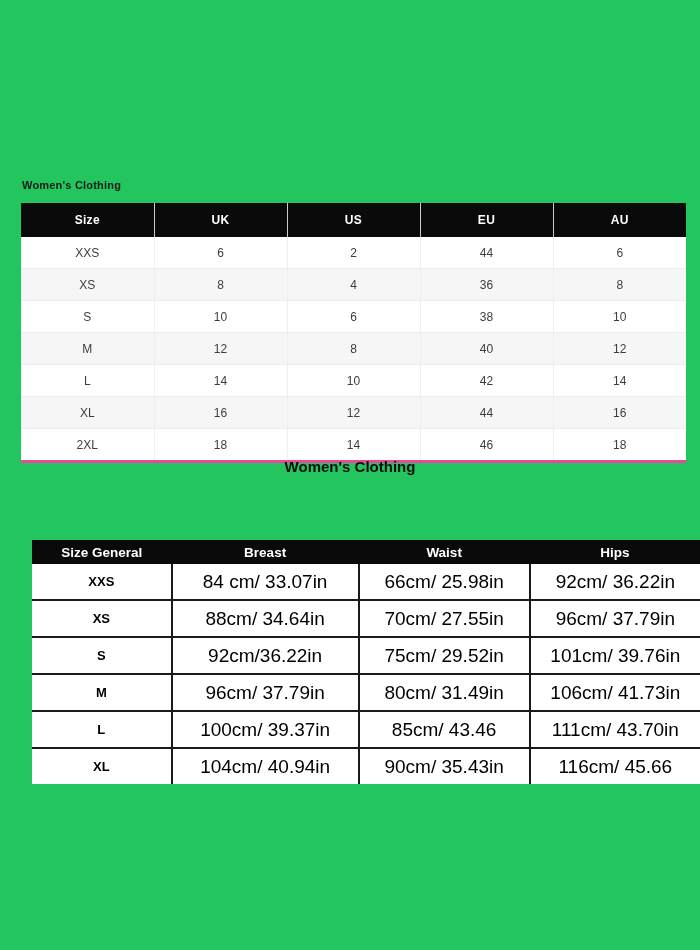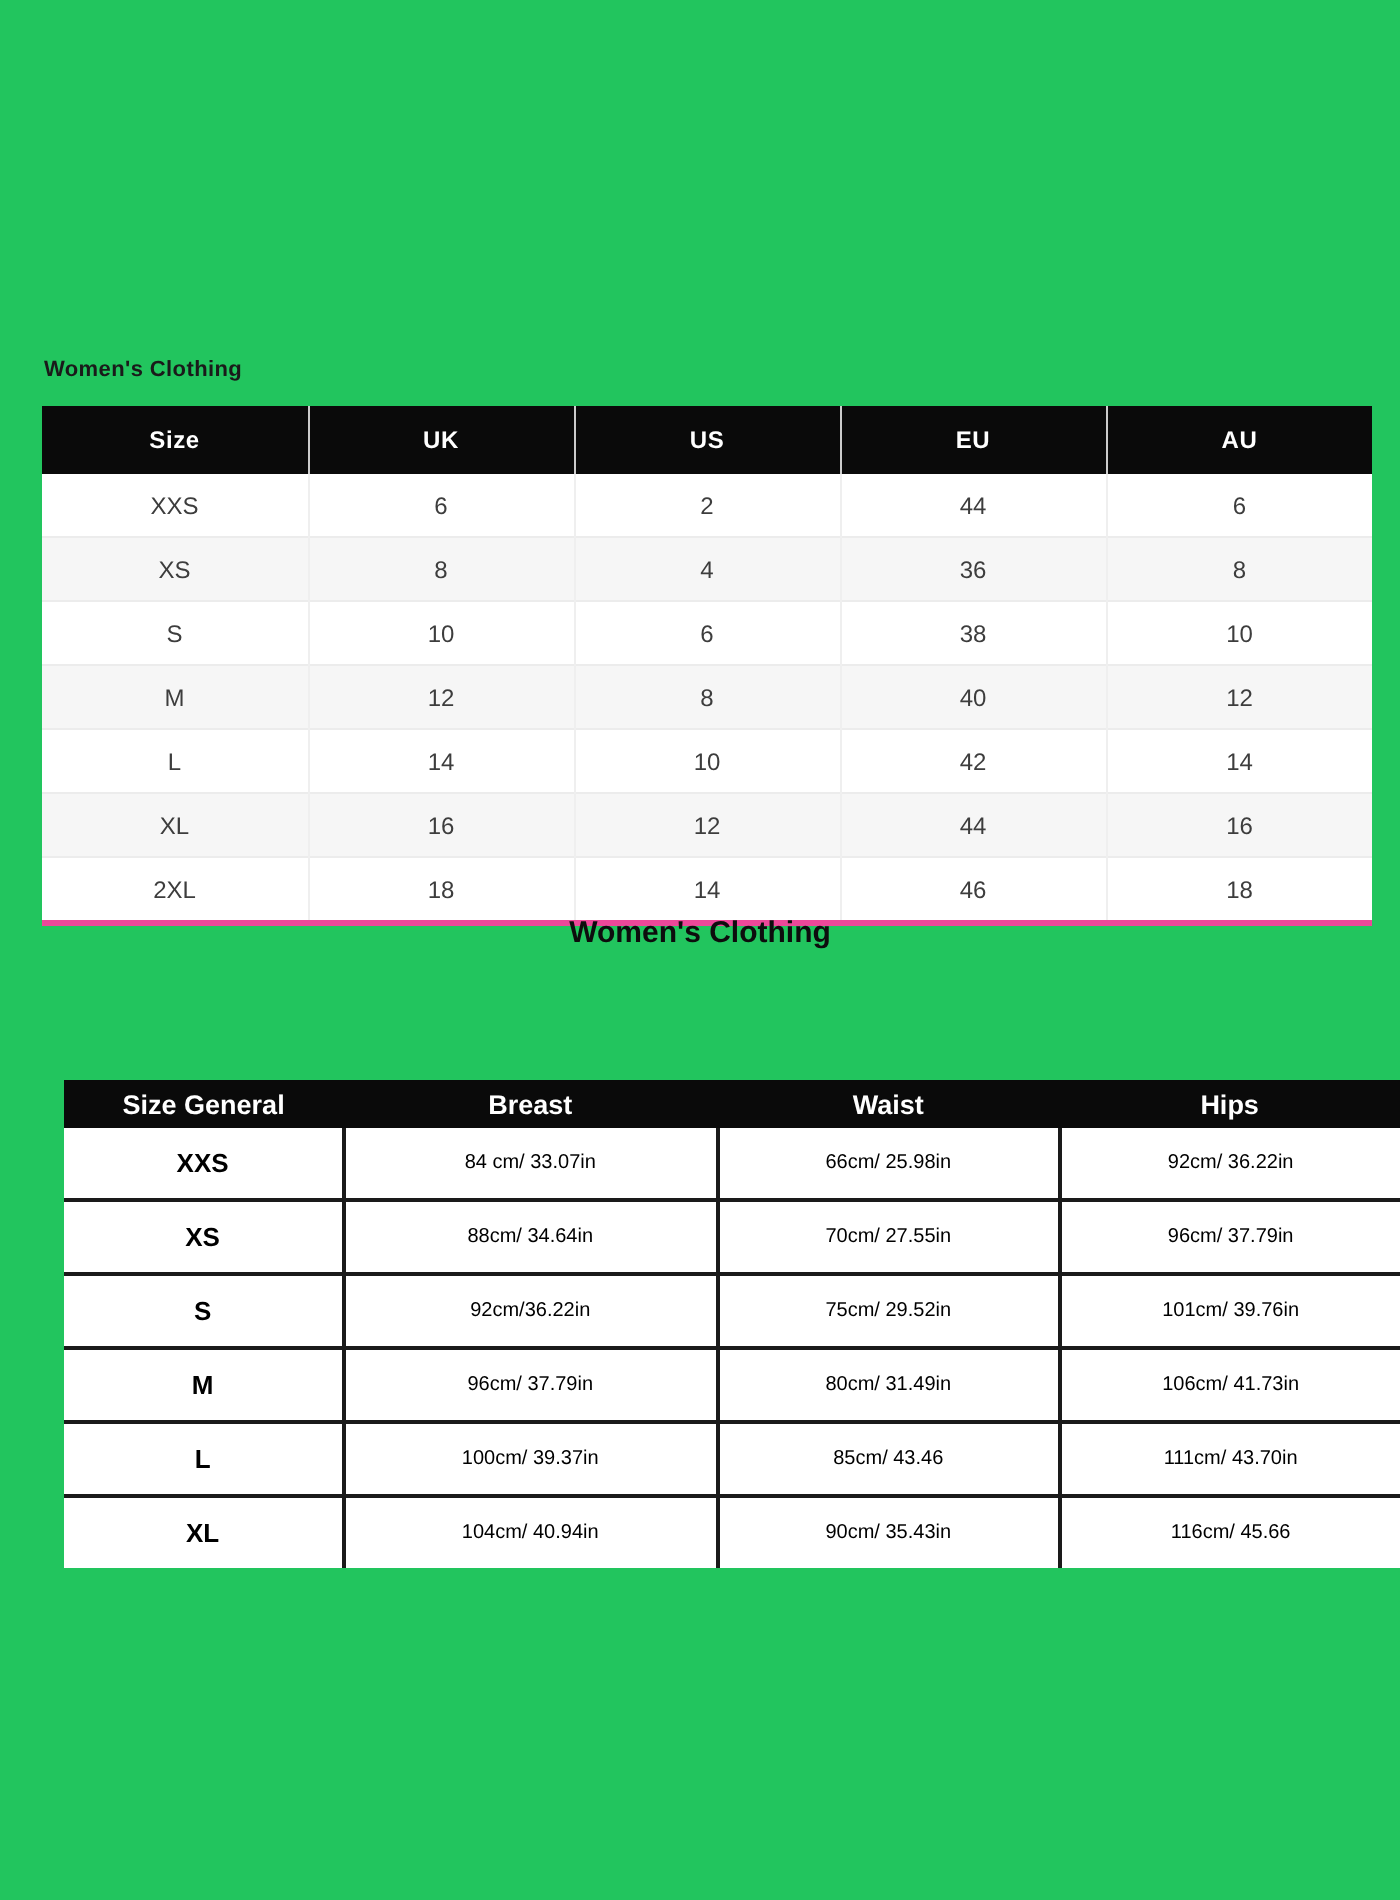--- a/index.html
+++ b/index.html
@@ -95,21 +95,21 @@
     background: var(--header-bg, #0a0a0a);
     color: var(--header-fg, #ffffff);
     height: 22px;
     font-size: 13.5px;
     font-weight: 700;
     text-align: center;
   }
   table.t2 tbody td {
     height: 33px;
     text-align: center;
-    font-size: 10px;
+    font-size: 19px;
     font-weight: 400;
     color: #000000;
     border-left: 2px solid var(--grid, #1a1a1a);
     background: #ffffff;
   }
   table.t2 tbody td:first-child {
     border-left: none;
     font-weight: 700;
     font-size: 13px;
   }

